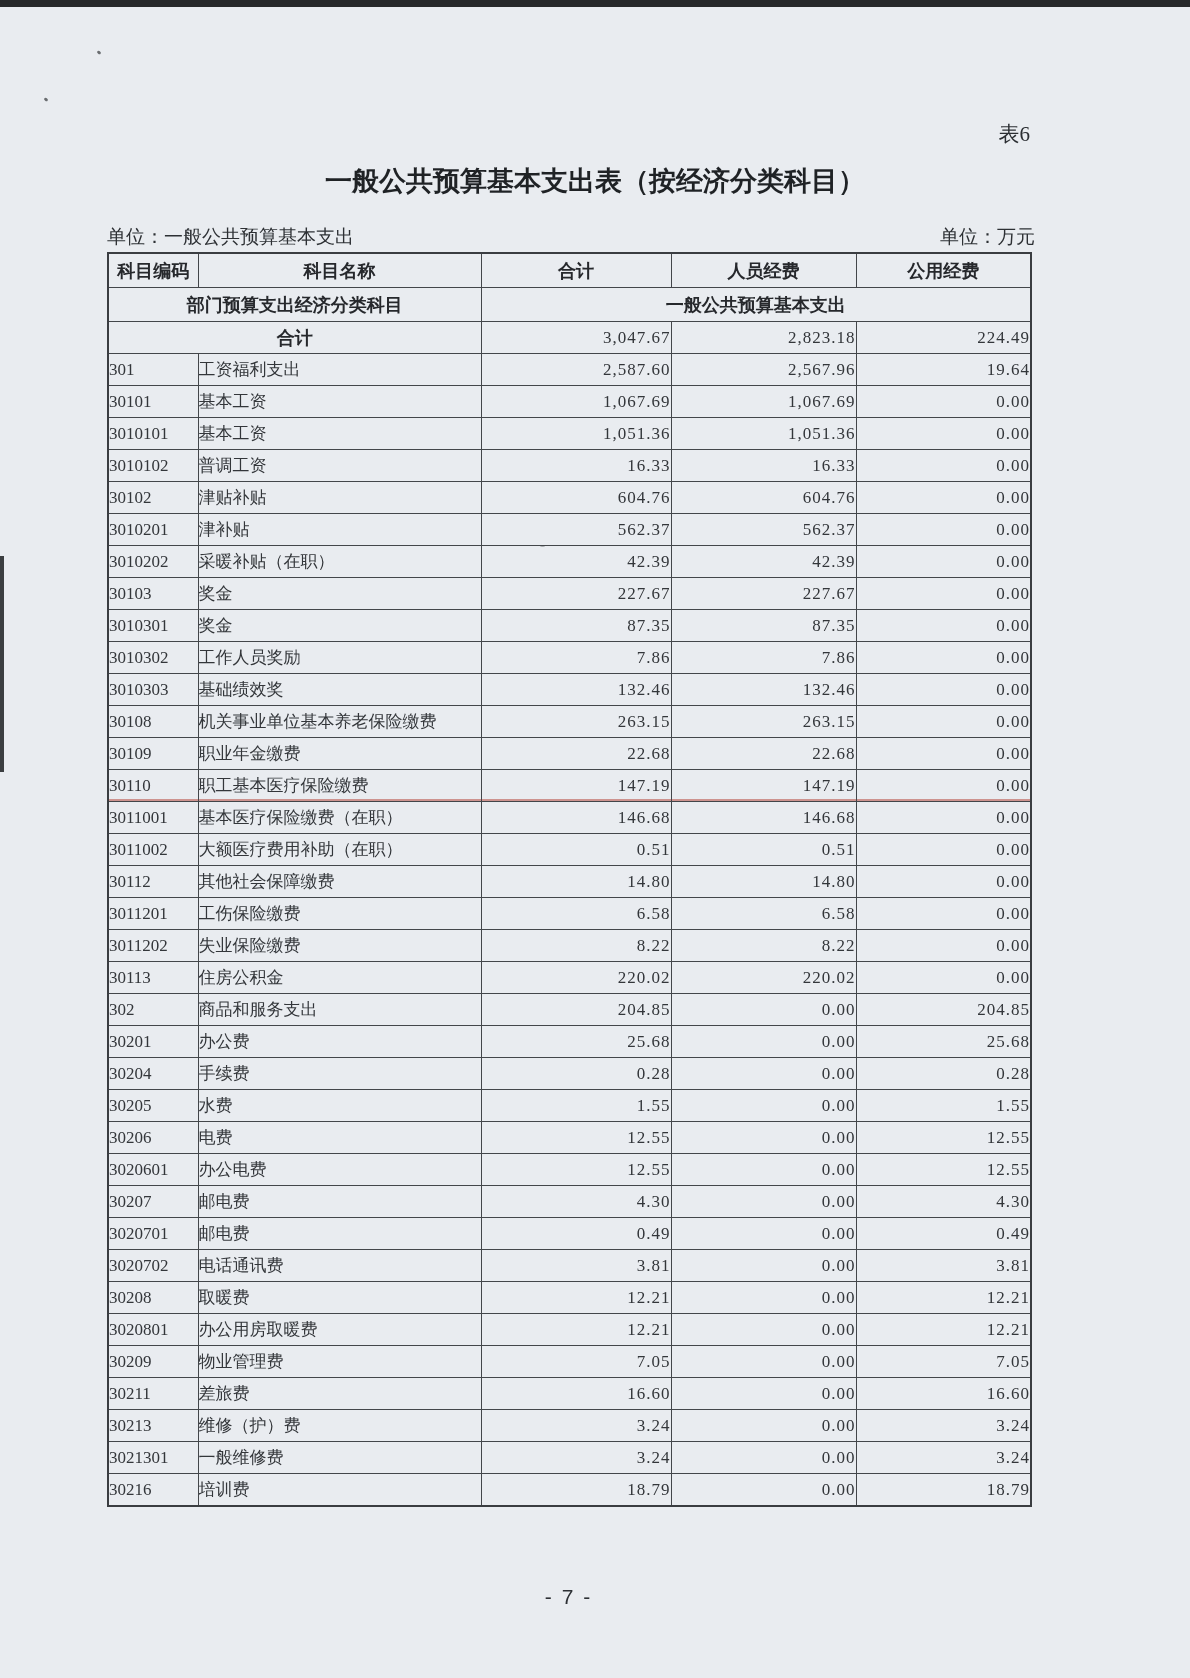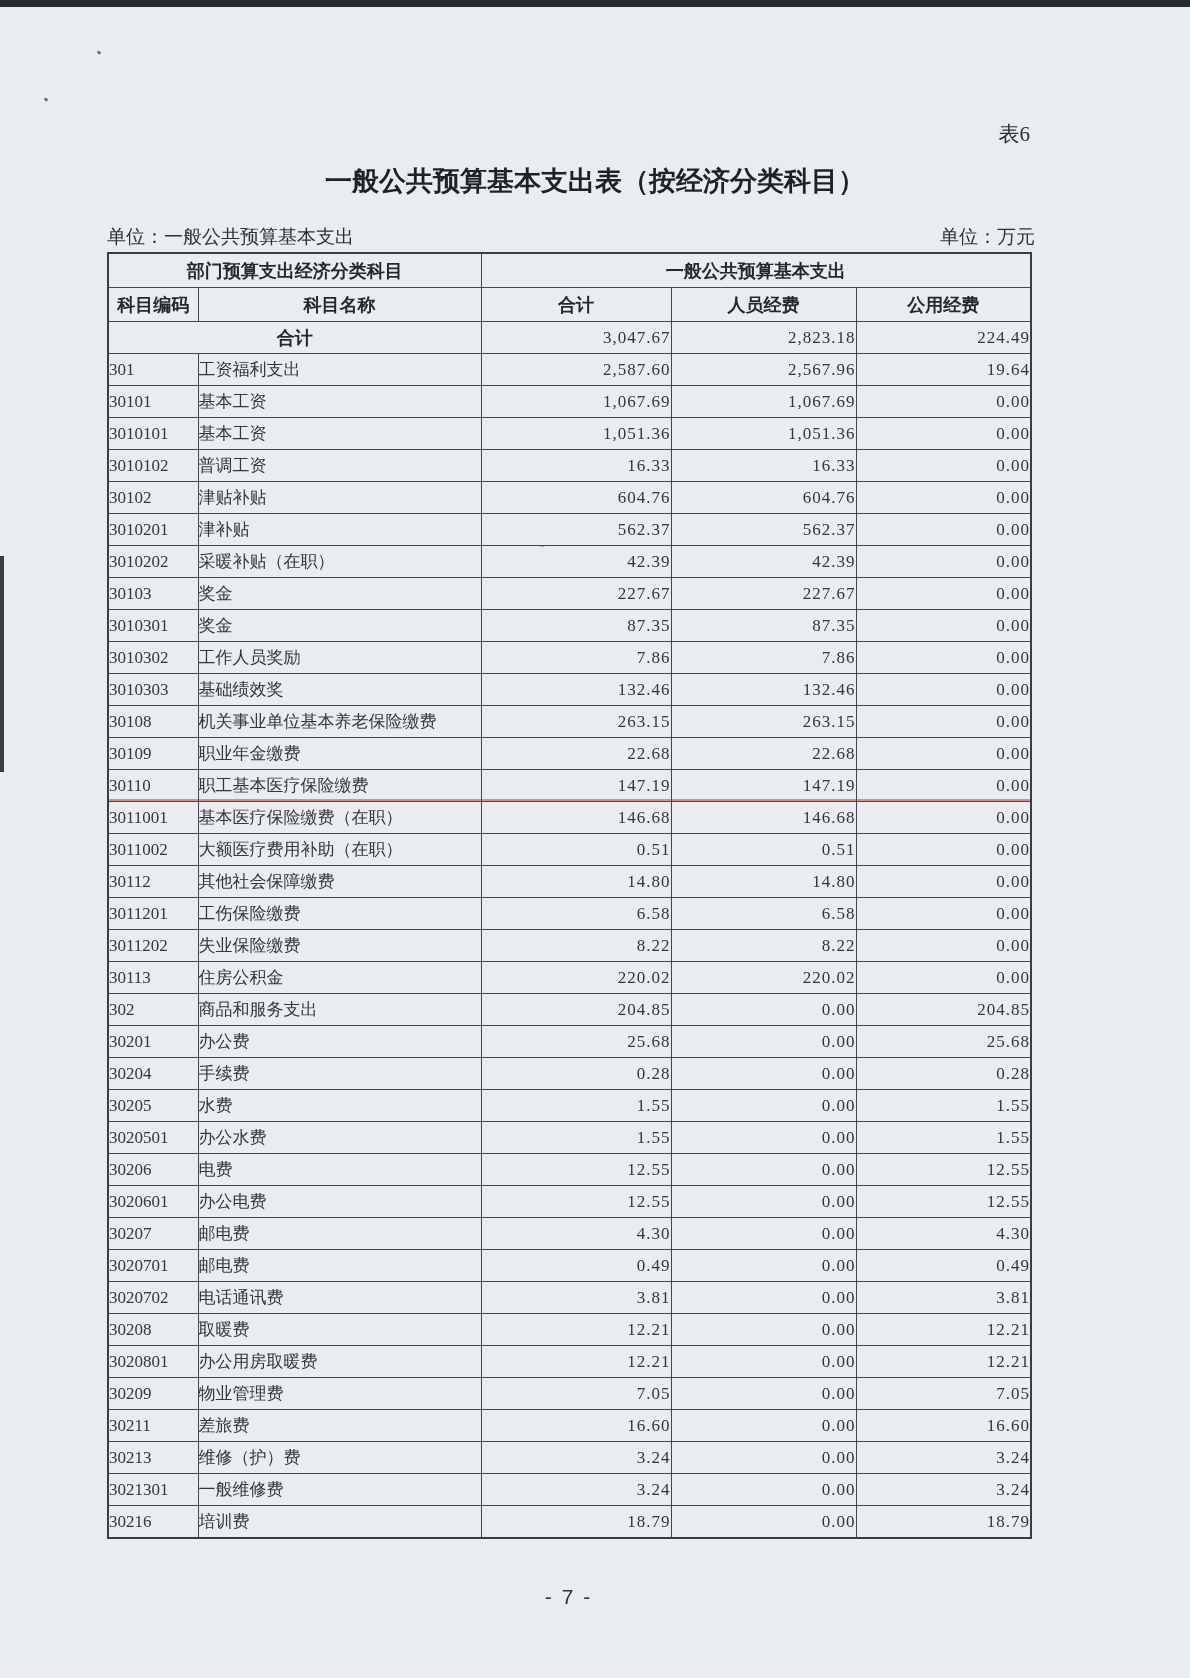--- a/index.html
+++ b/index.html
@@ -91,30 +91,30 @@
   <table class="budget">
     <colgroup>
       <col style="width:90px">
       <col style="width:283px">
       <col style="width:190px">
       <col style="width:185px">
       <col style="width:175px">
     </colgroup>
     <thead>
       <tr>
-        <th colspan="2">部门预算支出经济分类科目</th>
-        <th colspan="3">一般公共预算基本支出</th>
-      </tr>
-      <tr>
         <th>科目编码</th>
         <th>科目名称</th>
         <th>合计</th>
         <th>人员经费</th>
         <th>公用经费</th>
       </tr>
+      <tr>
+        <th colspan="2">部门预算支出经济分类科目</th>
+        <th colspan="3">一般公共预算基本支出</th>
+      </tr>
     </thead>
     <tbody>
         <tr>
           <td class="total-label" colspan="2">合计</td>
           <td class="num">3,047.67</td>
           <td class="num">2,823.18</td>
           <td class="num">224.49</td>
         </tr>
         <tr>
           <td class="code">301</td>
@@ -278,27 +278,20 @@
           <td class="num">0.28</td>
         </tr>
         <tr>
           <td class="code">30205</td>
           <td class="name">水费</td>
           <td class="num">1.55</td>
           <td class="num">0.00</td>
           <td class="num">1.55</td>
         </tr>
         <tr>
-          <td class="code">3020501</td>
-          <td class="name">办公水费</td>
-          <td class="num">1.55</td>
-          <td class="num">0.00</td>
-          <td class="num">1.55</td>
-        </tr>
-        <tr>
           <td class="code">30206</td>
           <td class="name">电费</td>
           <td class="num">12.55</td>
           <td class="num">0.00</td>
           <td class="num">12.55</td>
         </tr>
         <tr>
           <td class="code">3020601</td>
           <td class="name">办公电费</td>
           <td class="num">12.55</td>

